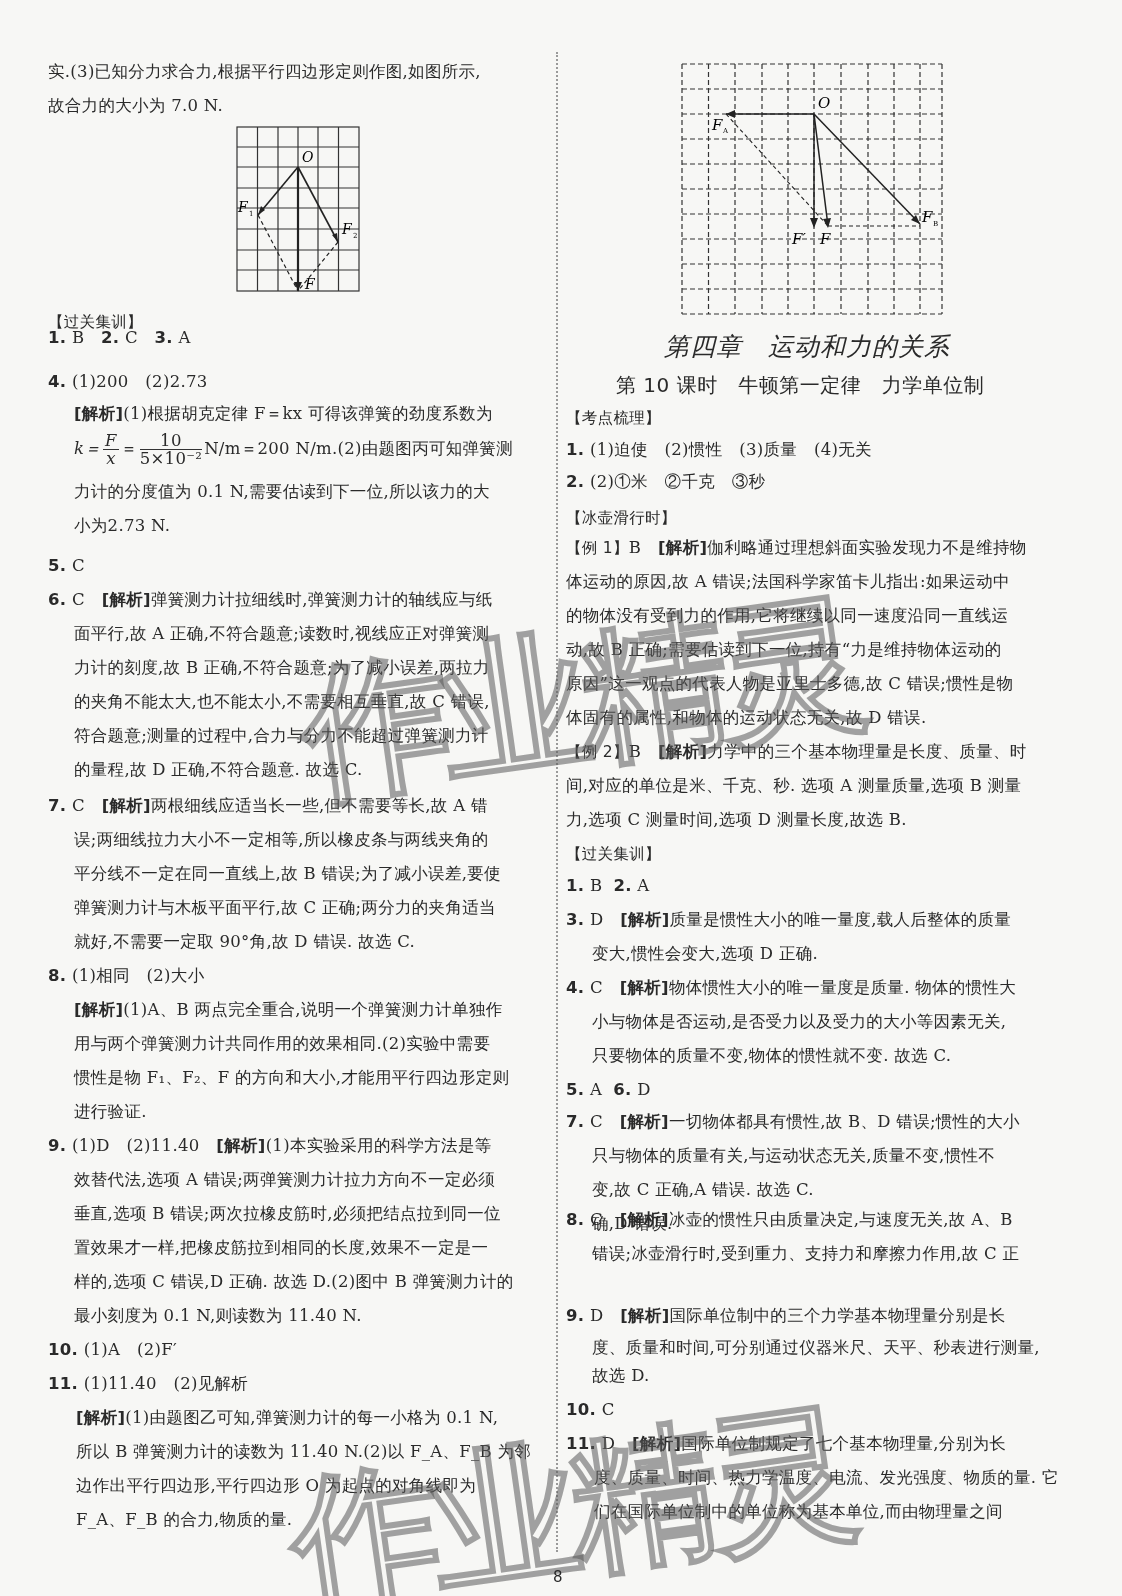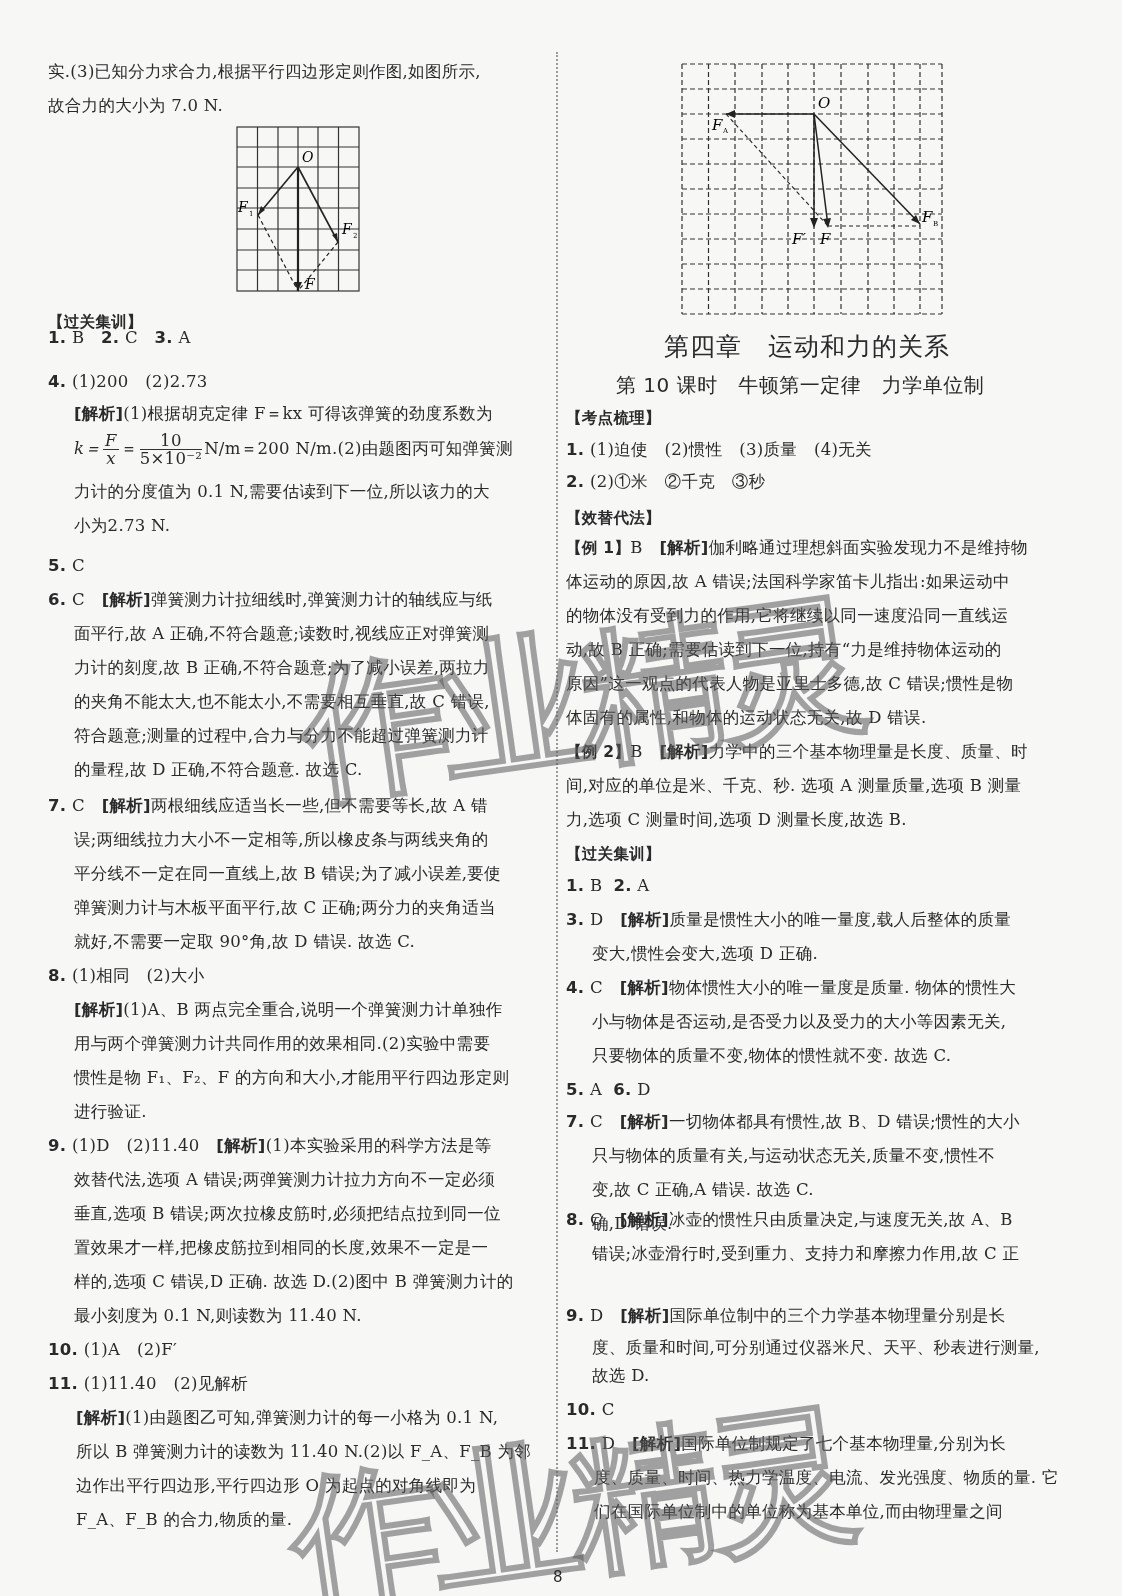--- a/index.html
+++ b/index.html
@@ -6,22 +6,22 @@
   body{width:1122px;height:1596px;background:#f7f7f5;position:relative;overflow:hidden;
        font-family:"DejaVu Serif","Liberation Serif",serif;color:#2a2a2a;}
   .col{position:absolute;top:0;}
   .left{left:48px;width:500px;}
   .right{left:566px;width:500px;}
   .divider{position:absolute;left:556px;top:52px;height:1500px;border-left:2px dotted #9a9a9a;}
   .line{position:absolute;font-size:16.5px;line-height:20px;white-space:nowrap;letter-spacing:0.3px;}
   .ind{padding-left:26px;}
   .ind2{padding-left:28px;}
   .b{font-weight:bold;font-family:"DejaVu Sans","Liberation Sans",sans-serif;}
-  .sec{font-family:"DejaVu Sans","Liberation Sans",sans-serif;font-weight:bold;font-size:15.5px;}
-  .chap{position:absolute;font-family:"DejaVu Sans","Liberation Sans",sans-serif;font-size:25px;white-space:nowrap;letter-spacing:1px;}
+  .sec{font-family:"DejaVu Sans","Liberation Sans",sans-serif;font-weight:normal;font-size:15.5px;}
+  .chap{position:absolute;font-family:"DejaVu Sans","Liberation Sans",sans-serif;font-size:25px;white-space:nowrap;letter-spacing:1px;font-style:italic;}
   .lesson{position:absolute;font-family:"DejaVu Sans","Liberation Sans",sans-serif;font-size:20px;white-space:nowrap;letter-spacing:0.5px;}
   .it{font-style:italic;}
   .pagenum{position:absolute;left:553px;top:1568px;font-family:"DejaVu Sans",sans-serif;font-size:15px;}
   .frac{display:inline-block;vertical-align:middle;text-align:center;margin:0 2px;}
   .frac span{display:block;line-height:17px;}
   .frac .num{border-bottom:1px solid #333;padding:0 2px;}
   svg{position:absolute;}
   .wm{position:absolute;font-family:"DejaVu Sans",sans-serif;font-weight:bold;color:transparent;
       -webkit-text-stroke:1.3px rgba(90,90,90,0.55);font-size:150px;letter-spacing:-10px;transform:rotate(-8deg);white-space:nowrap;}
 </style>
@@ -172,21 +172,21 @@
   <text x="112" y="182" font-style="italic" font-size="15" font-family="DejaVu Serif,serif">F′</text>
   <text x="140" y="182" font-style="italic" font-size="15" font-family="DejaVu Serif,serif">F</text>
 </svg>
 
 <div class="col right">
   <div class="chap" style="top:330px;left:98px">第四章　运动和力的关系</div>
   <div class="lesson" style="top:372px;left:50px">第 10 课时　牛顿第一定律　力学单位制</div>
   <div class="line sec" style="top:408px">【考点梳理】</div>
   <div class="line" style="top:440px"><span class="b">1.</span> <span>(1)迫使　(2)惯性　(3)质量　(4)无关</span></div>
   <div class="line" style="top:472px"><span class="b">2.</span> <span>(2)①米　②千克　③秒</span></div>
-  <div class="line sec" style="top:508px">【效替代法】</div>
+  <div class="line sec" style="top:508px">【冰壶滑行时】</div>
 
   <div class="line" style="top:538px"><span class="sec">【例 1】</span><span>B　</span><span class="b">[解析]</span><span>伽利略通过理想斜面实验发现力不是维持物</span></div>
   <div class="line" style="top:572px">体运动的原因,故 A 错误;法国科学家笛卡儿指出:如果运动中</div>
   <div class="line" style="top:606px">的物体没有受到力的作用,它将继续以同一速度沿同一直线运</div>
   <div class="line" style="top:640px">动,故 B 正确;需要估读到下一位,持有“力是维持物体运动的</div>
   <div class="line" style="top:674px">原因”这一观点的代表人物是亚里士多德,故 C 错误;惯性是物</div>
   <div class="line" style="top:708px">体固有的属性,和物体的运动状态无关,故 D 错误.</div>
 
   <div class="line" style="top:742px"><span class="sec">【例 2】</span><span>B　</span><span class="b">[解析]</span><span>力学中的三个基本物理量是长度、质量、时</span></div>
   <div class="line" style="top:776px">间,对应的单位是米、千克、秒. 选项 A 测量质量,选项 B 测量</div>

